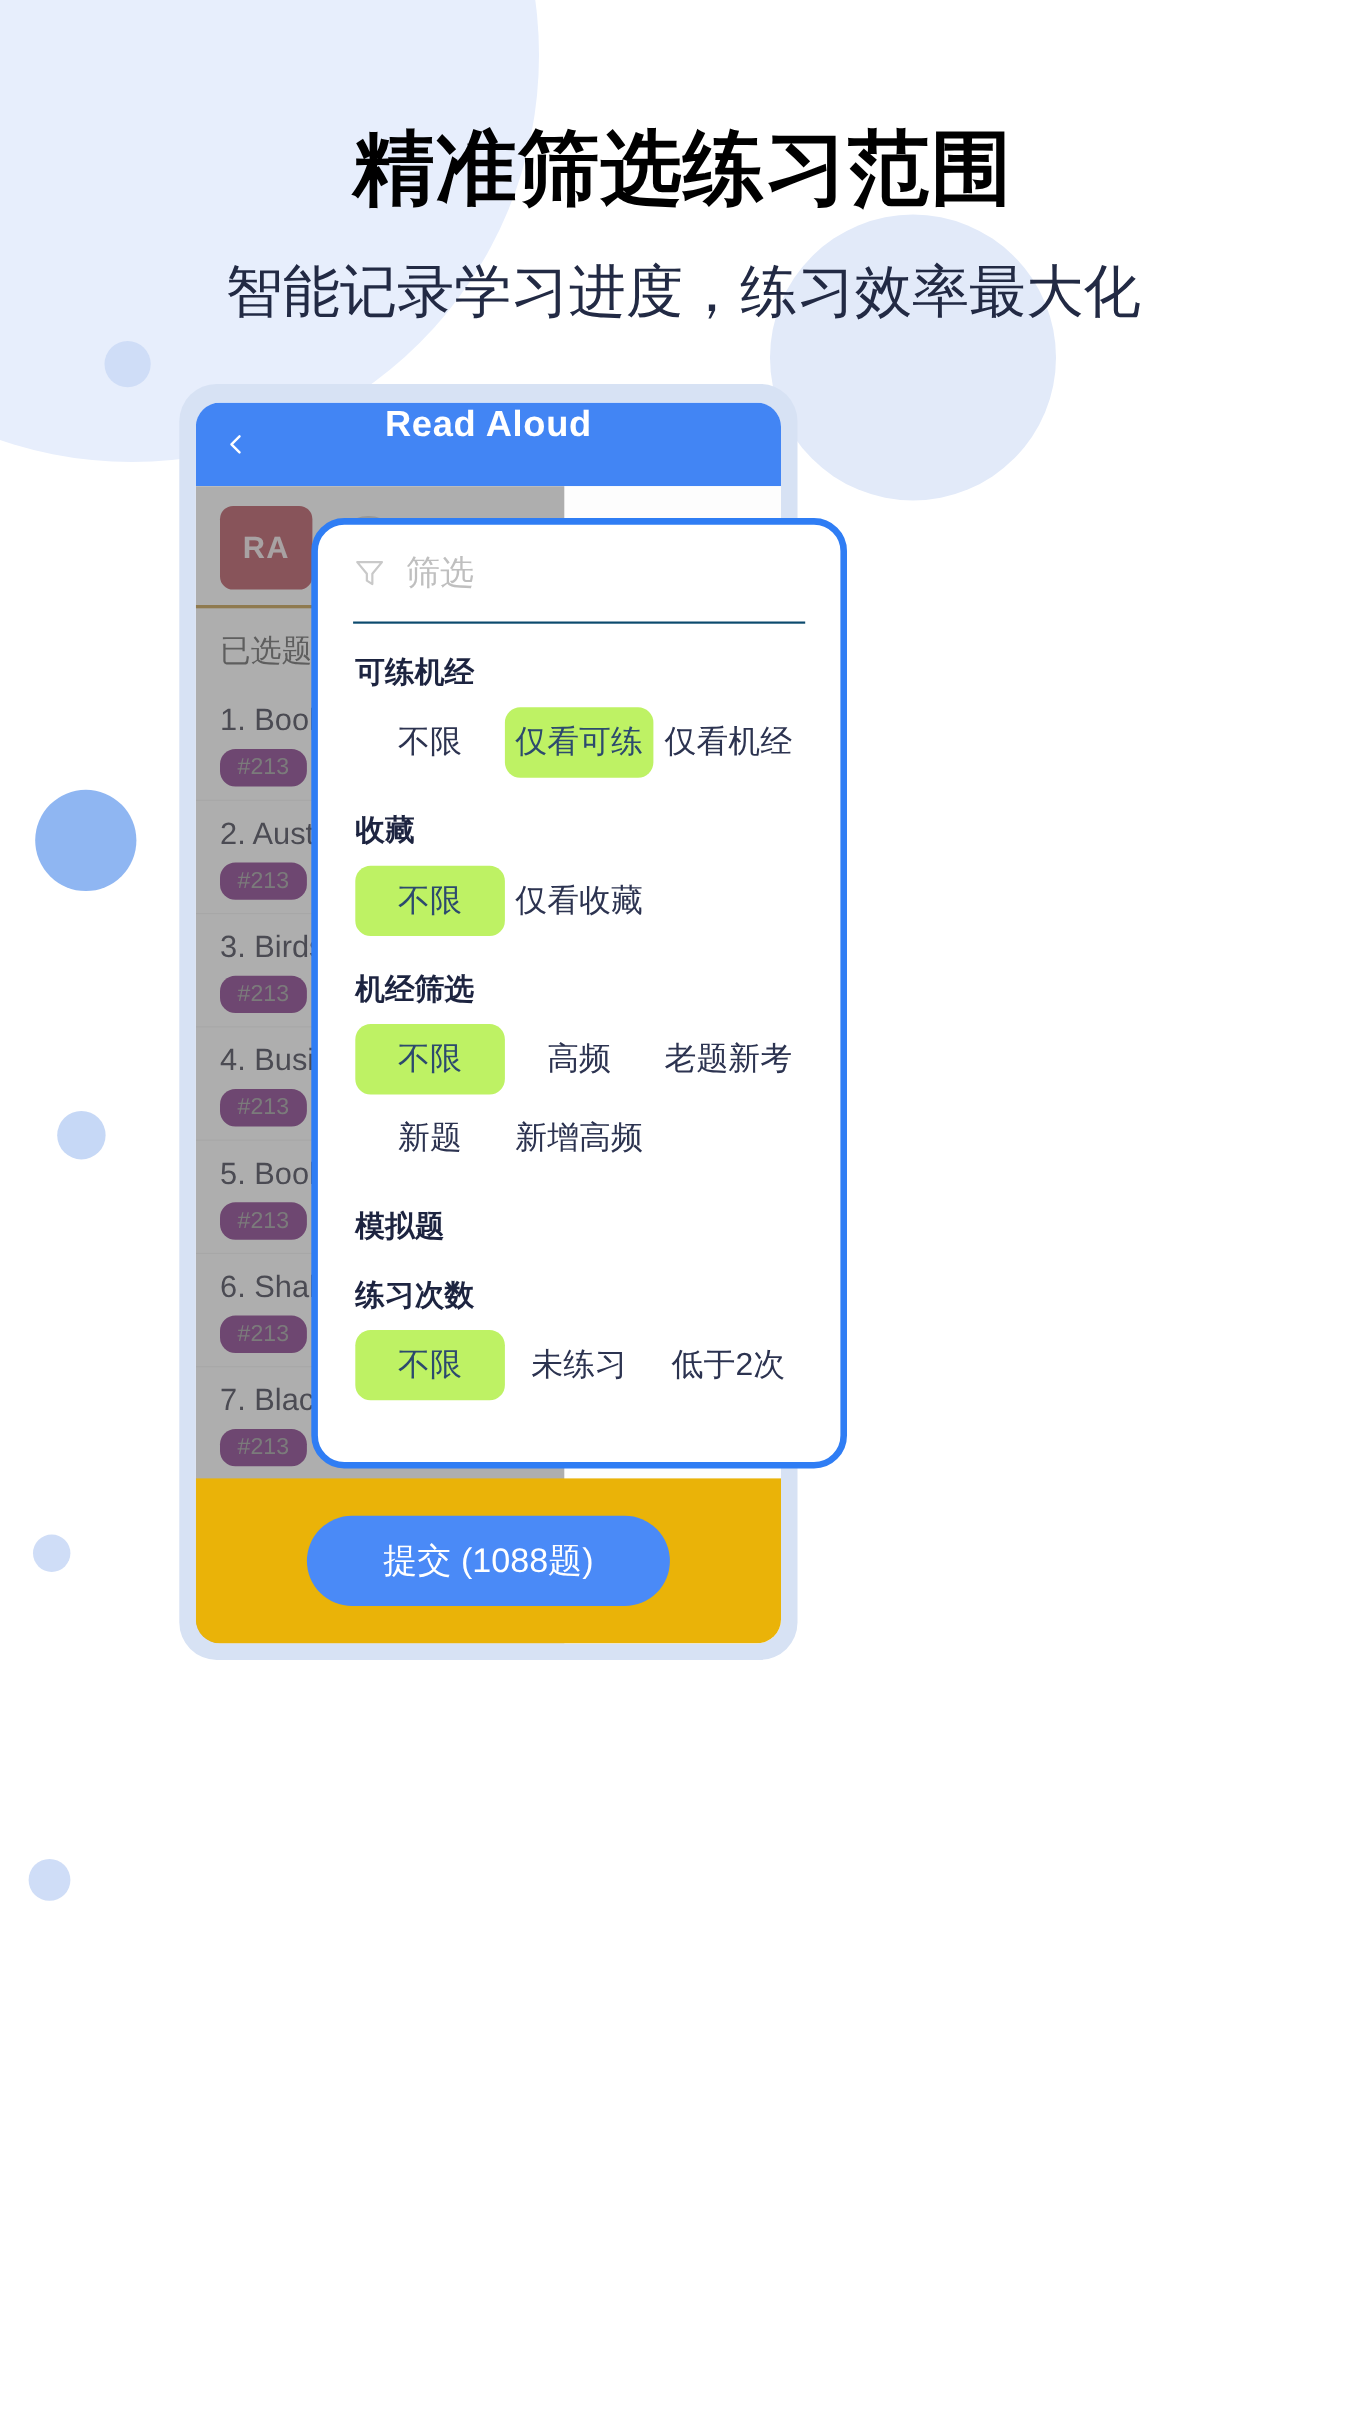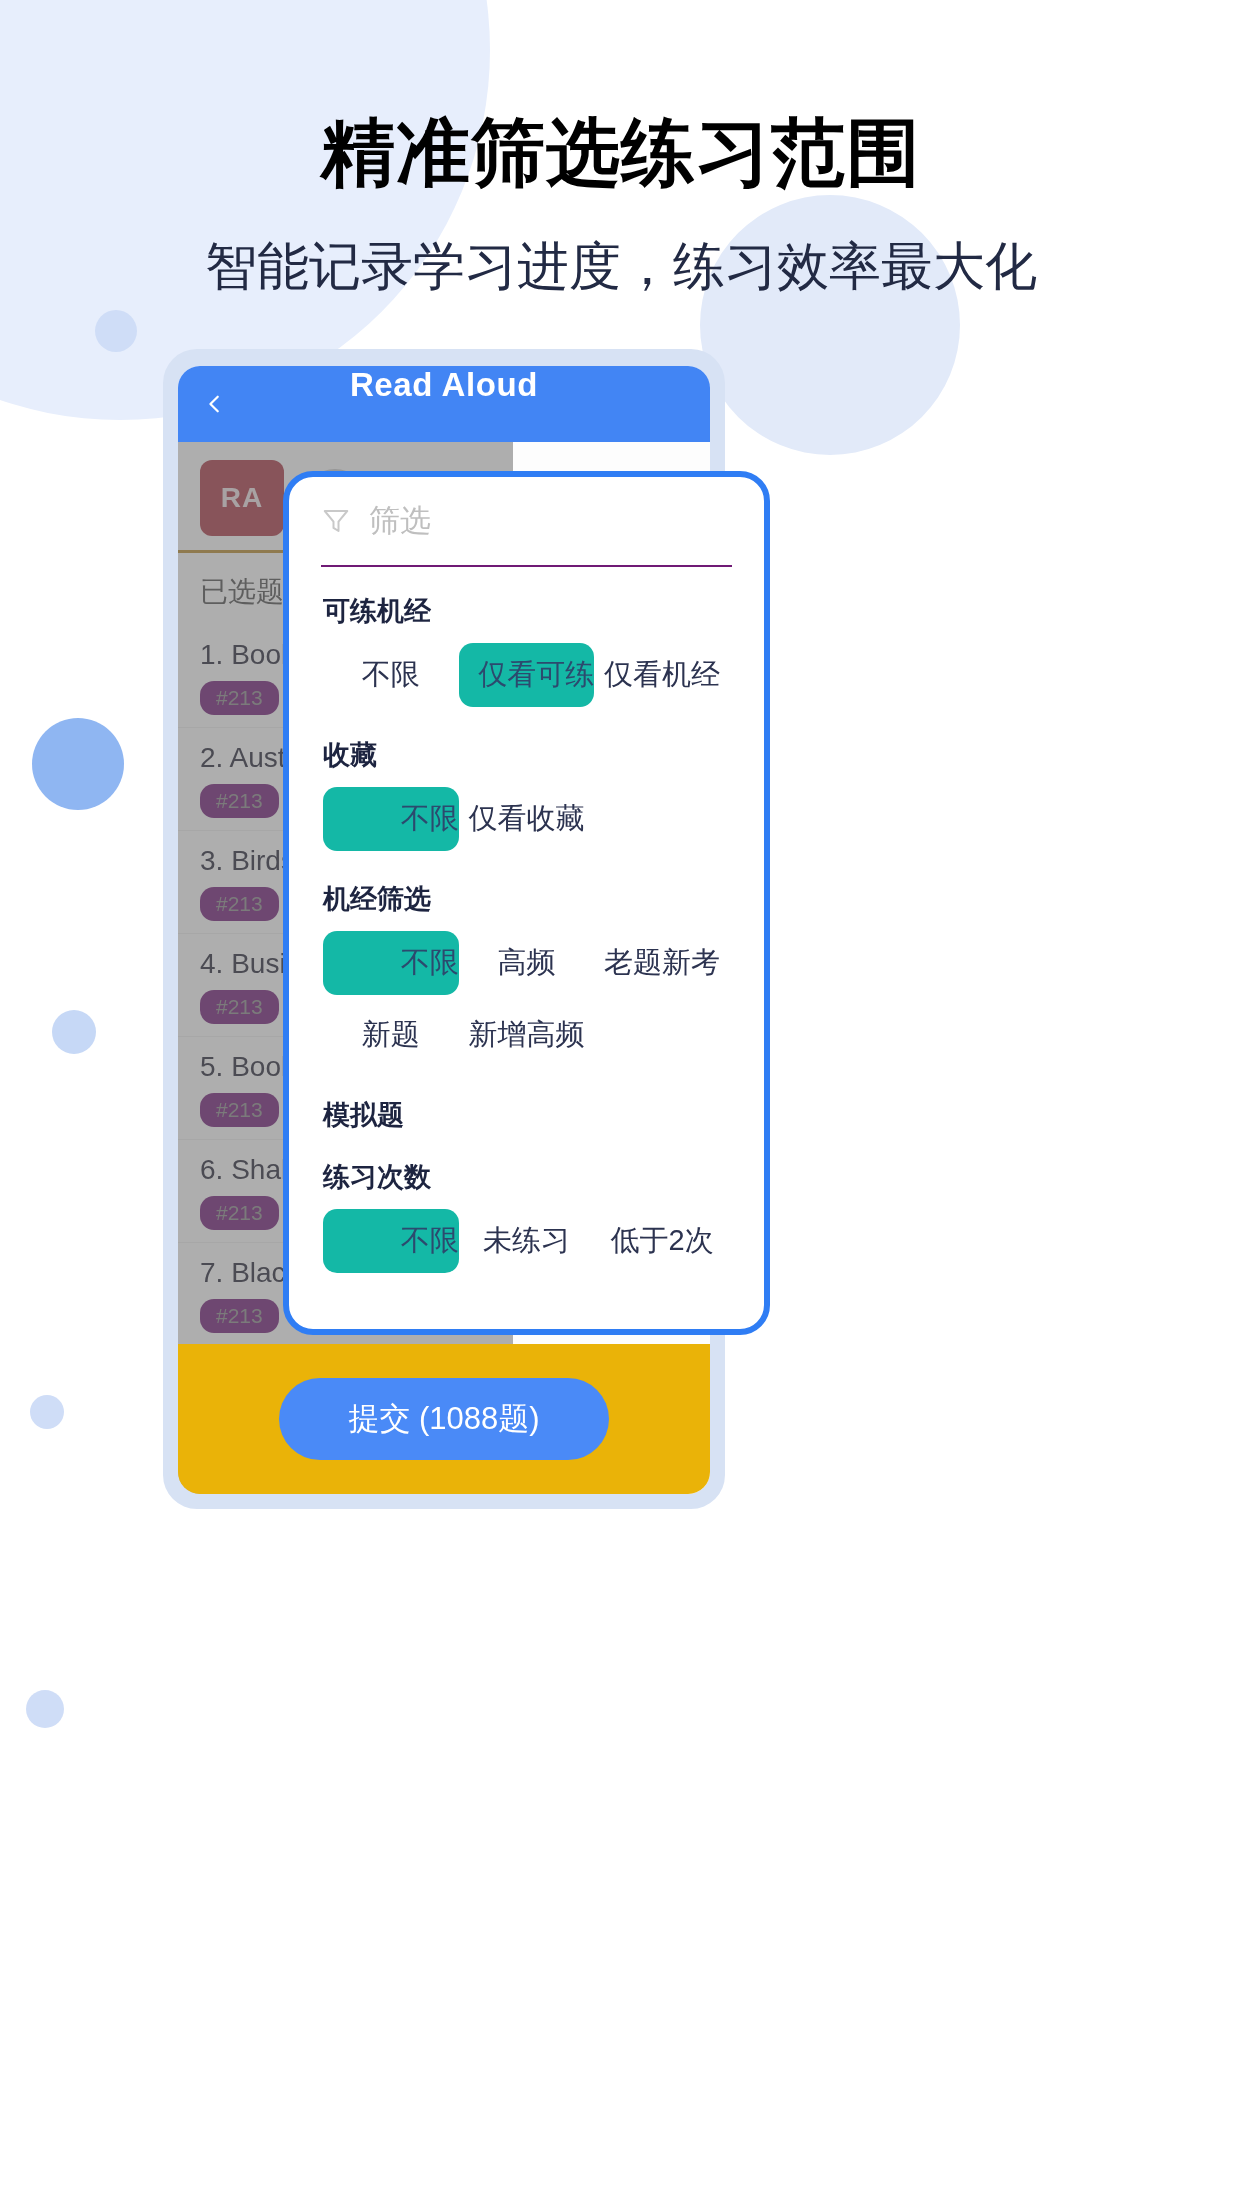--- a/index.html
+++ b/index.html
@@ -261,21 +261,21 @@
     box-sizing: border-box;
     z-index: 20;
     padding: 0 34px;
     overflow: hidden;
   }
   .filter-head {
     display: flex;
     align-items: center;
     gap: 18px;
     height: 88px;
-    border-bottom: 2px solid #701a75;
+    border-bottom: 2px solid #0c4a6e;
     margin: 0 -2px;
   }
   .funnel-icon { width: 30px; height: 30px; display: block; }
   .filter-placeholder {
     color: #bfbfbf;
     font-size: 31px;
   }
   .group { margin-top: 26px; }
   .group-title {
     font-size: 27px;
@@ -292,23 +292,22 @@
     color: #2c3350;
     padding: 12px 0;
     margin: 4px 0;
     text-align: center;
     box-sizing: border-box;
     width: 33.33%;
     border-radius: 14px;
     cursor: pointer;
   }
   .opt.sel {
-    background: #14b8a6;
+    background: #bef264;
     color: #2c4a6e;
-    text-align: right;
   }
 </style>
 </head>
 <body>
 
 <div class="blob blob-topleft"></div>
 <div class="blob blob-right"></div>
 <div class="blob blob-small-a"></div>
 <div class="blob blob-mid"></div>
 <div class="blob blob-small-b"></div>

